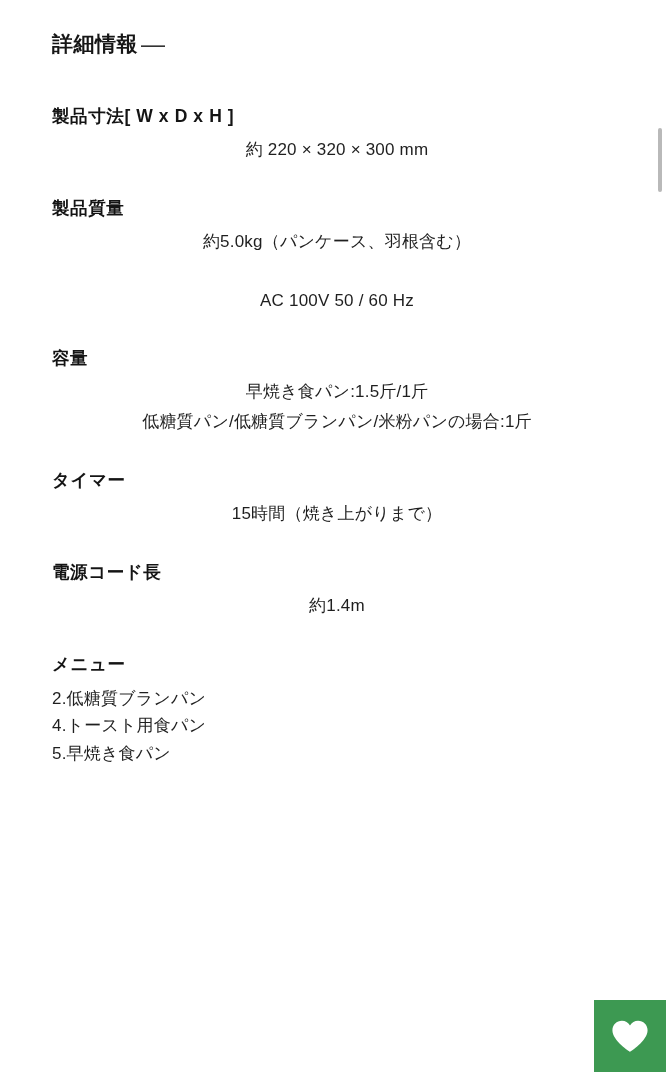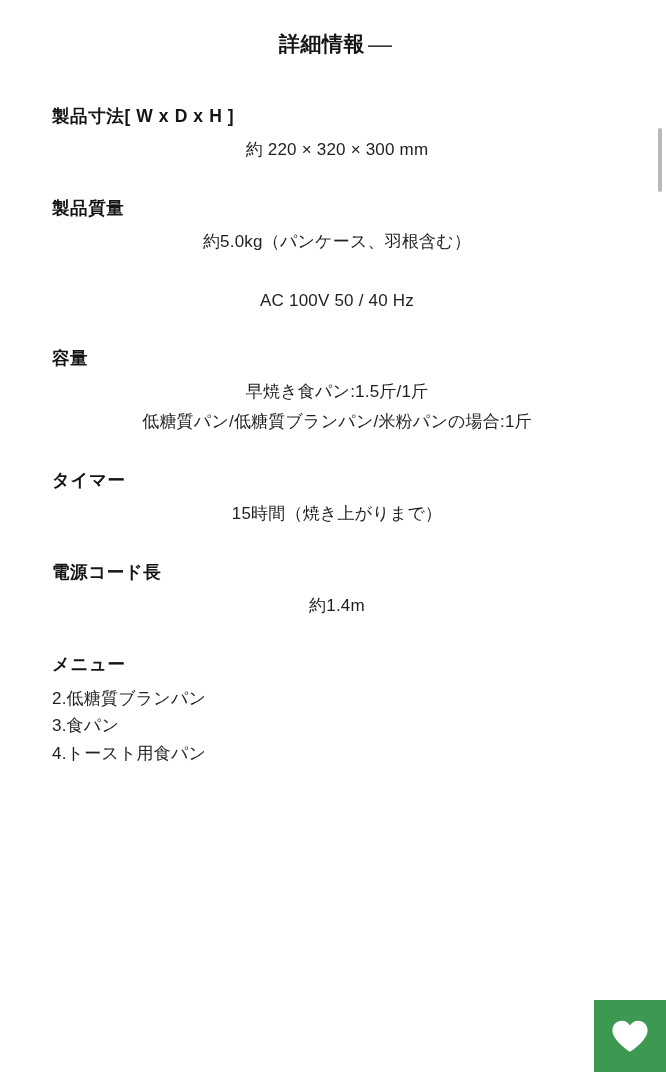--- a/index.html
+++ b/index.html
@@ -19,21 +19,21 @@
   .page {
     position: absolute;
     inset: 0;
     padding: 0;
   }
 
   
   .section-header {
     display: flex;
     align-items: center;
-    justify-content: center;
+    justify-content: flex-start;
     padding: 30px 44px 0 52px;
     height: 58px;
     box-sizing: border-box;
   }
   .section-title {
     font-size: 21px;
     font-weight: bold;
     letter-spacing: 0.5px;
     color: #161616;
   }
@@ -138,21 +138,21 @@
       <div class="spec-label">製品寸法[ W x D x H ]</div>
       <div class="spec-value">約 220 × 320 × 300 mm</div>
     </div>
 
     <div class="spec-block">
       <div class="spec-label">製品質量</div>
       <div class="spec-value">約5.0kg（パンケース、羽根含む）</div>
     </div>
 
     <div class="spec-block">
-      <div class="spec-value">AC 100V 50 / 40 Hz</div>
+      <div class="spec-value">AC 100V 50 / 60 Hz</div>
     </div>
 
     <div class="spec-block">
     </div>
 
     <div class="spec-block">
       <div class="spec-label">容量</div>
       <div class="spec-value">早焼き食パン:1.5斤/1斤</div>
       <div class="spec-value">低糖質パン/低糖質ブランパン/米粉パンの場合:1斤</div>
     </div>
@@ -164,22 +164,22 @@
 
     <div class="spec-block">
       <div class="spec-label">電源コード長</div>
       <div class="spec-value">約1.4m</div>
     </div>
 
     <div class="spec-block">
       <div class="spec-label">メニュー</div>
       <div class="menu-list">
         <div class="menu-item">2.低糖質ブランパン</div>
-        <div class="menu-item">3.食パン</div>
         <div class="menu-item">4.トースト用食パン</div>
+        <div class="menu-item">5.早焼き食パン</div>
       </div>
     </div>
 
   </div>
 
   <div class="scrollbar-track">
     <div class="scrollbar-thumb"></div>
   </div>
 
   <div class="fab-favorite">

